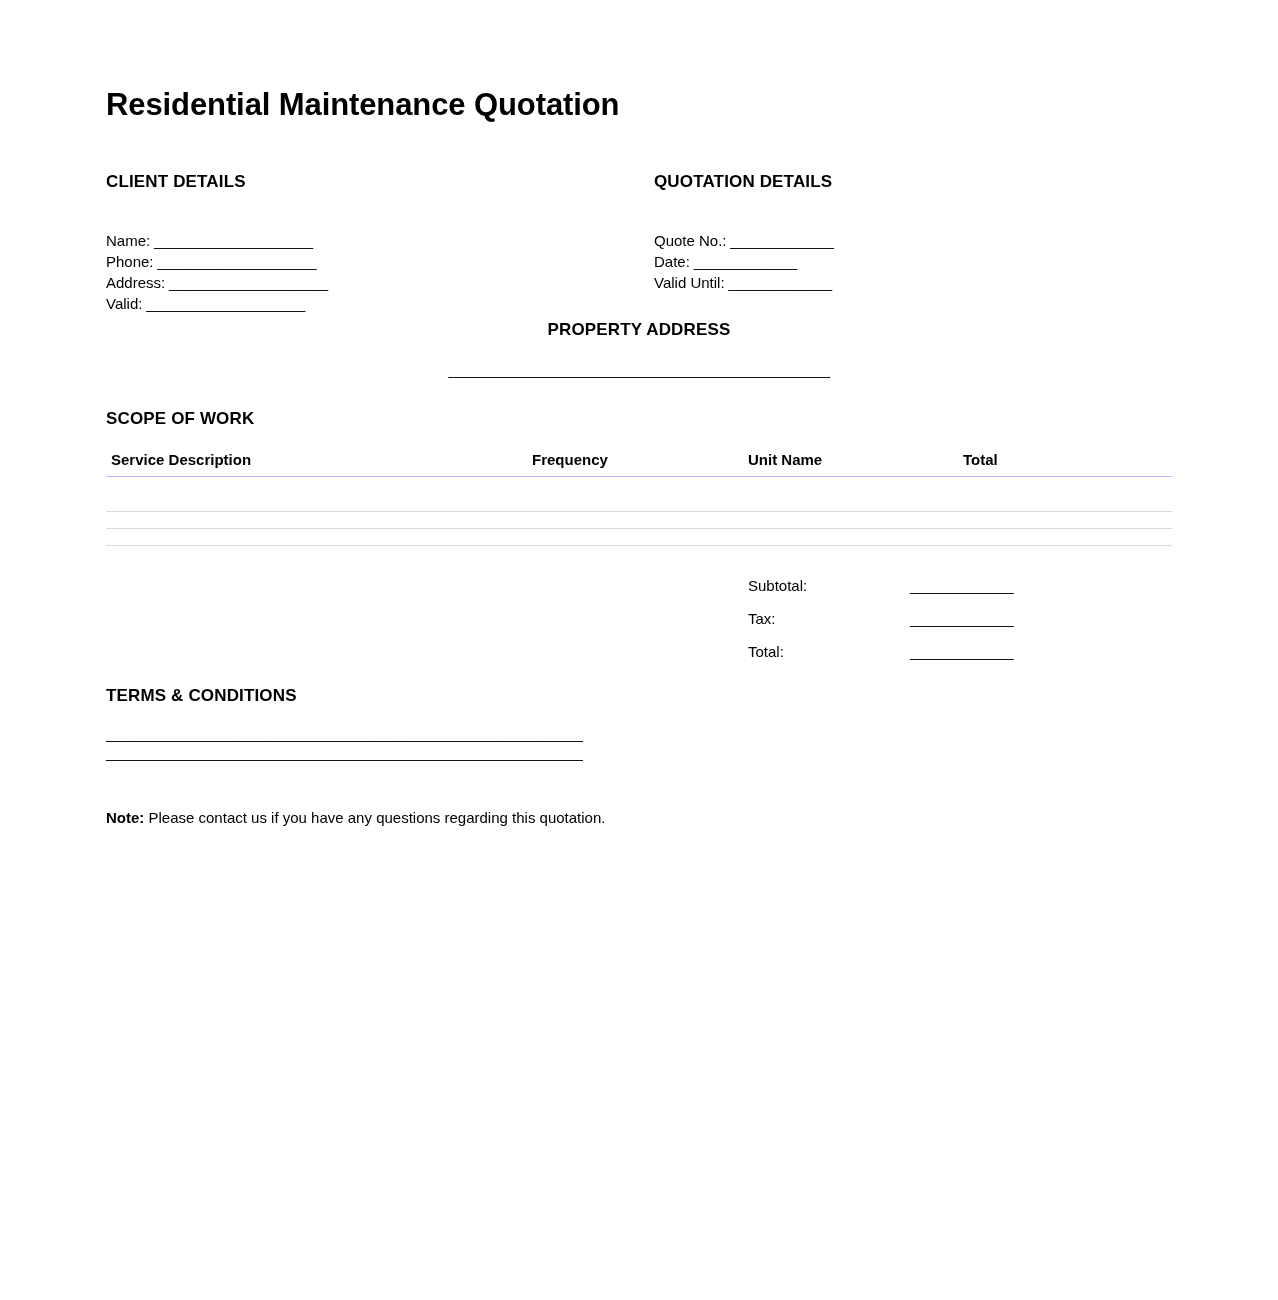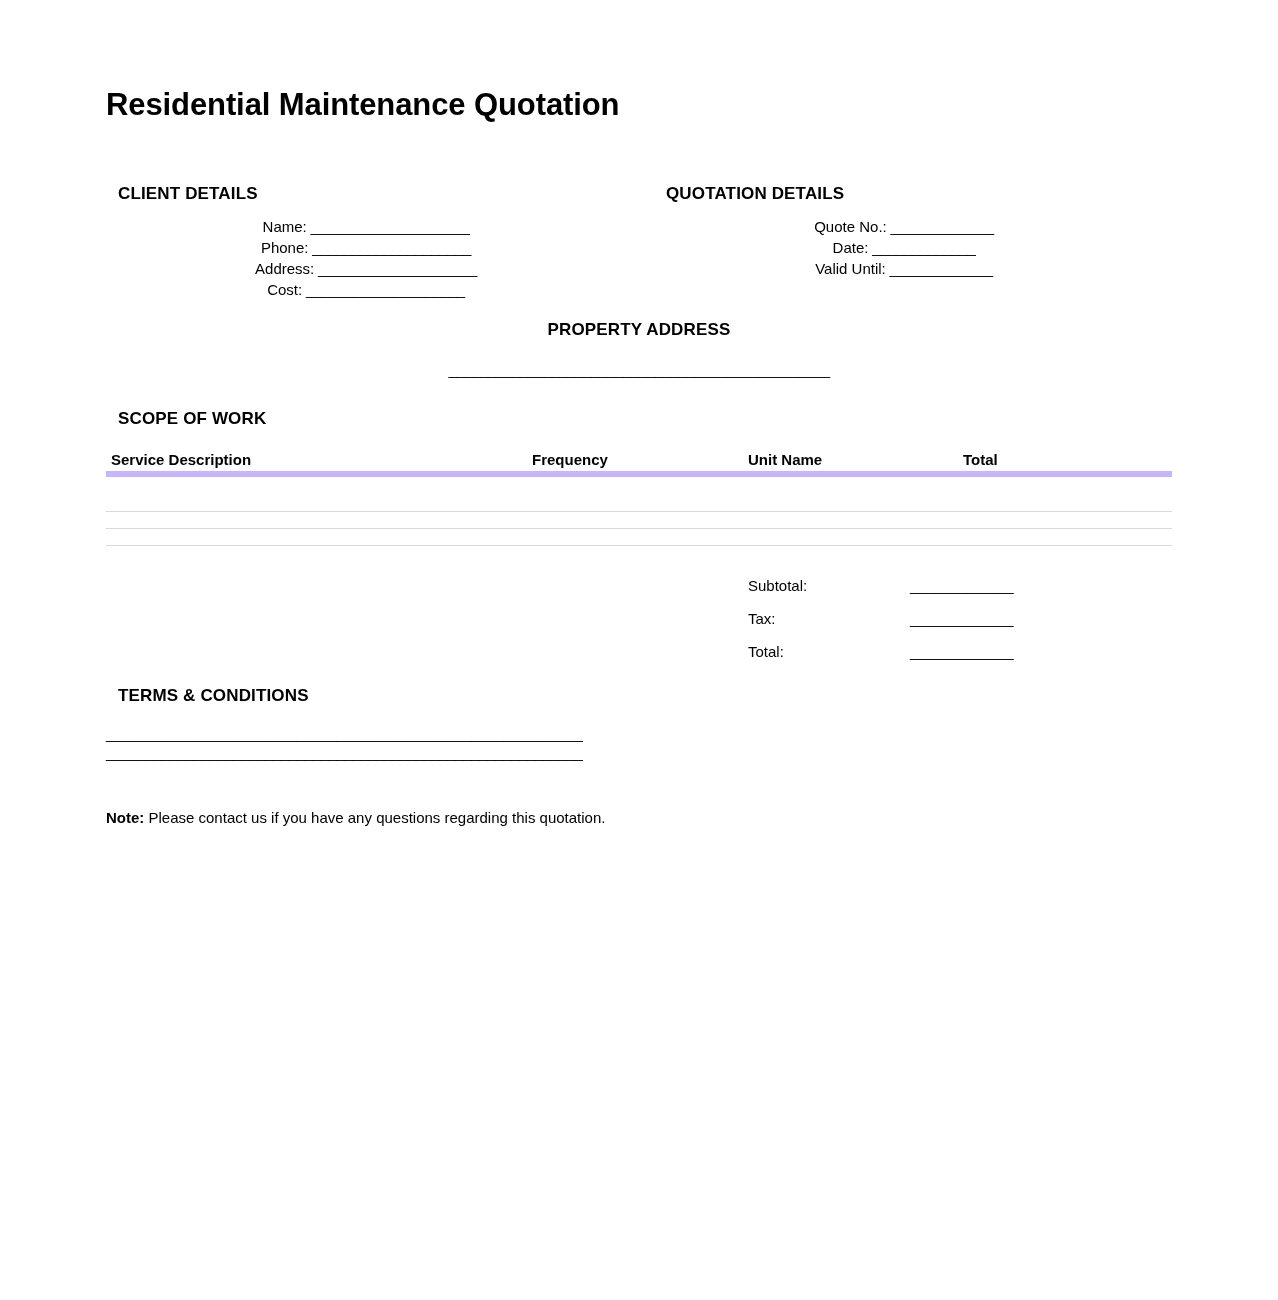--- a/index.html
+++ b/index.html
@@ -38,21 +38,21 @@
     line-height: 1.1;
     margin: 0;
     white-space: nowrap;
   }
 
   
   .section-heading {
     font-size: 17px;
     font-weight: bold;
     letter-spacing: 0.15px;
-    margin: 12px;
+    margin: 0;
     white-space: nowrap;
   }
 
   
   .top-columns {
     position: relative;
     margin-top: 50px;
     height: 112px;
   }
   .col-left {
@@ -62,22 +62,21 @@
     width: 520px;
   }
   .col-right {
     position: absolute;
     left: 548px;
     top: 0;
     width: 500px;
   }
 
   .field-list {
-    margin-top: 7px;
-    text-align: center;
+    margin-top: 38px;
   }
   .field-line {
     font-size: 15px;
     line-height: 21px;
     white-space: nowrap;
     color: #000;
   }
   .field-label { }
   .fill {
     letter-spacing: -0.4px;
@@ -100,21 +99,21 @@
   .scope-block {
     margin-top: 30px;
   }
   .work-table {
     margin-top: 22px;
     width: 1066px;
   }
   .table-head {
     position: relative;
     height: 26px;
-    border-bottom: 6px solid #c4b5fd;
+    border-bottom: 1px solid #c4b5fd;
   }
   .th {
     position: absolute;
     top: 0;
     font-size: 15px;
     font-weight: bold;
     white-space: nowrap;
   }
   .th.c1 { left: 5px; }
   .th.c2 { left: 426px; }
@@ -196,21 +195,21 @@
           <div class="field-line">
             <span class="field-label">Name:</span><span class="fill"> ____________________</span>
           </div>
           <div class="field-line">
             <span class="field-label">Phone:</span><span class="fill"> ____________________</span>
           </div>
           <div class="field-line">
             <span class="field-label">Address:</span><span class="fill"> ____________________</span>
           </div>
           <div class="field-line">
-            <span class="field-label">Cost:</span><span class="fill"> ____________________</span>
+            <span class="field-label">Valid:</span><span class="fill"> ____________________</span>
           </div>
         </div>
       </div>
 
       <div class="col-right">
         <div class="section-heading">QUOTATION DETAILS</div>
         <div class="field-list">
           <div class="field-line">
             <span class="field-label">Quote No.:</span><span class="fill"> _____________</span>
           </div>

